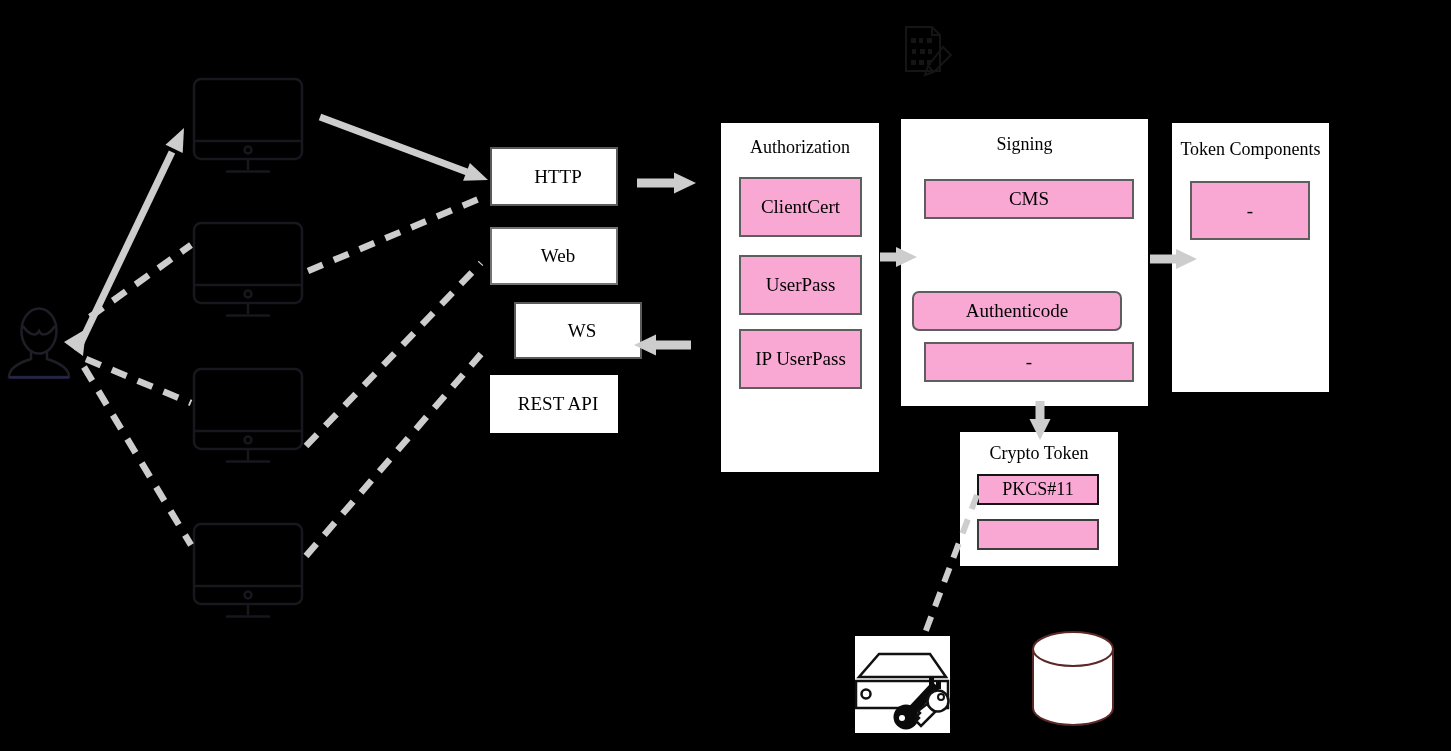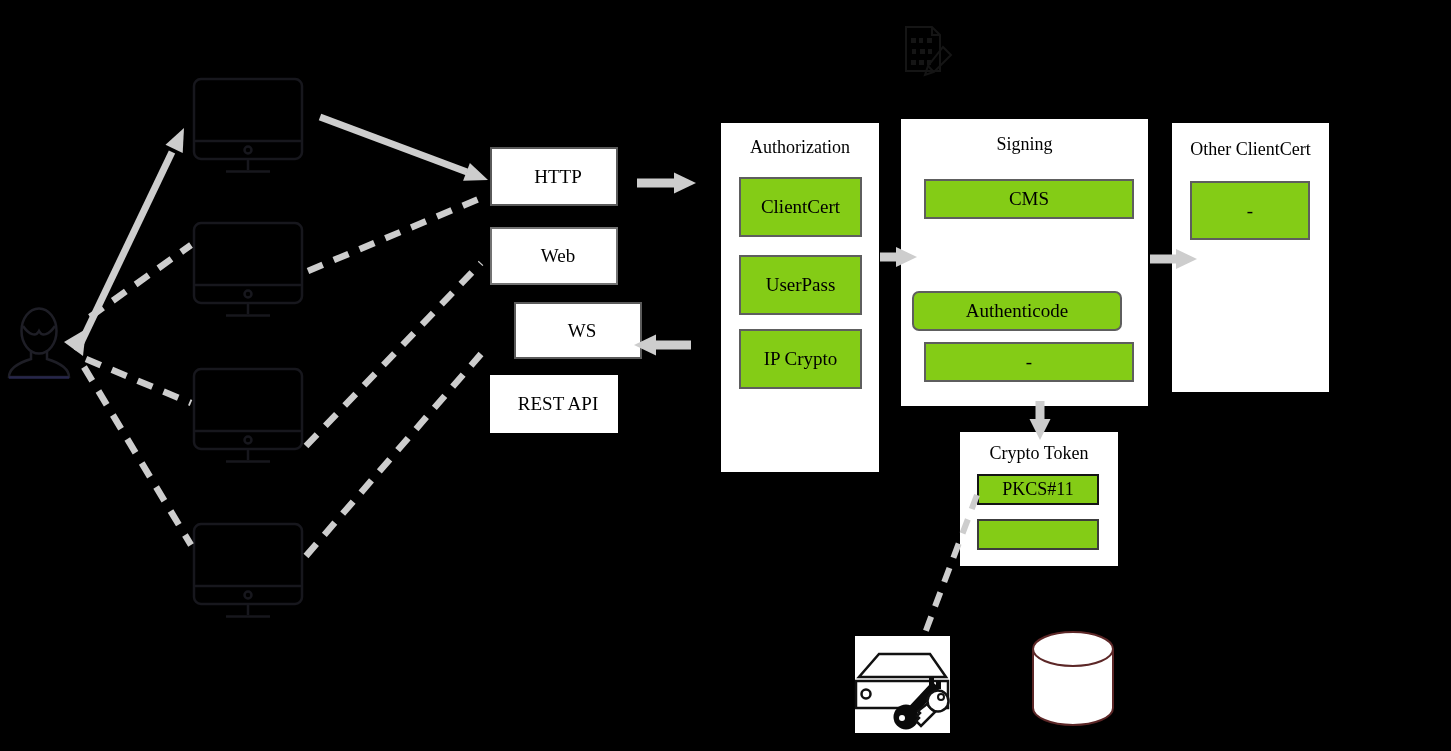--- a/index.html
+++ b/index.html
@@ -1,21 +1,21 @@
 <!DOCTYPE html>
 <html><head>
 <meta charset="utf-8">
 <style>
   html,body{margin:0;padding:0;background:#000;}
   .stage{position:relative;width:1451px;height:751px;background:#000;overflow:hidden;
          font-family:"Liberation Serif","DejaVu Serif",serif;color:#000;}
   .panel{position:absolute;background:#fff;}
   .panel-title{text-align:center;font-size:18px;color:#000;}
   .ibox{position:absolute;display:flex;align-items:center;justify-content:center;
-        background:#84cc16;font-size:19px;color:#000;border:2px solid #5e5e5e;}
+        background:#f9a8d4;font-size:19px;color:#000;border:2px solid #5e5e5e;}
   .pbox{position:absolute;display:flex;align-items:center;justify-content:center;
         background:#fff;font-size:19px;color:#000;padding-left:8px;}
 
   
   #p-http{left:490px;top:147px;width:116px;height:55px;border:2px solid #5a5a5a;}
   #p-web {left:490px;top:227px;width:116px;height:54px;border:2px solid #737373;}
   #p-ws  {left:490px;top:302px;width:116px;height:53px;border:2px solid #5a5a5a;margin-left:24px;}
   #p-rest{left:490px;top:375px;width:120px;height:58px;}
 
   
@@ -59,32 +59,32 @@
 
   <div class="pbox" id="p-http">HTTP</div>
   <div class="pbox" id="p-web">Web</div>
   <div class="pbox" id="p-ws">WS</div>
   <div class="pbox" id="p-rest">REST API</div>
 
   <div class="panel" id="panel-auth">
     <div class="panel-title">Authorization</div>
     <div class="ibox" id="auth-0">ClientCert</div>
     <div class="ibox" id="auth-1">UserPass</div>
-    <div class="ibox" id="auth-2">IP Crypto</div>
+    <div class="ibox" id="auth-2">IP UserPass</div>
   </div>
 
   <div class="panel" id="panel-sign">
     <div class="panel-title">Signing</div>
     <div class="ibox" id="sign-0">CMS</div>
     <div class="ibox" id="sign-2">Authenticode</div>
     <div class="ibox" id="sign-3">-</div>
   </div>
 
   <div class="panel" id="panel-other">
-    <div class="panel-title">Other ClientCert</div>
+    <div class="panel-title">Token Components</div>
     <div class="ibox" id="other-0">-</div>
   </div>
 
   <div class="panel" id="panel-crypto">
     <div class="panel-title">Crypto Token</div>
     <div class="ibox" id="crypto-0">PKCS#11</div>
     <div class="ibox" id="crypto-1"></div>
   </div>
 
   <div id="db-label">DB</div>

